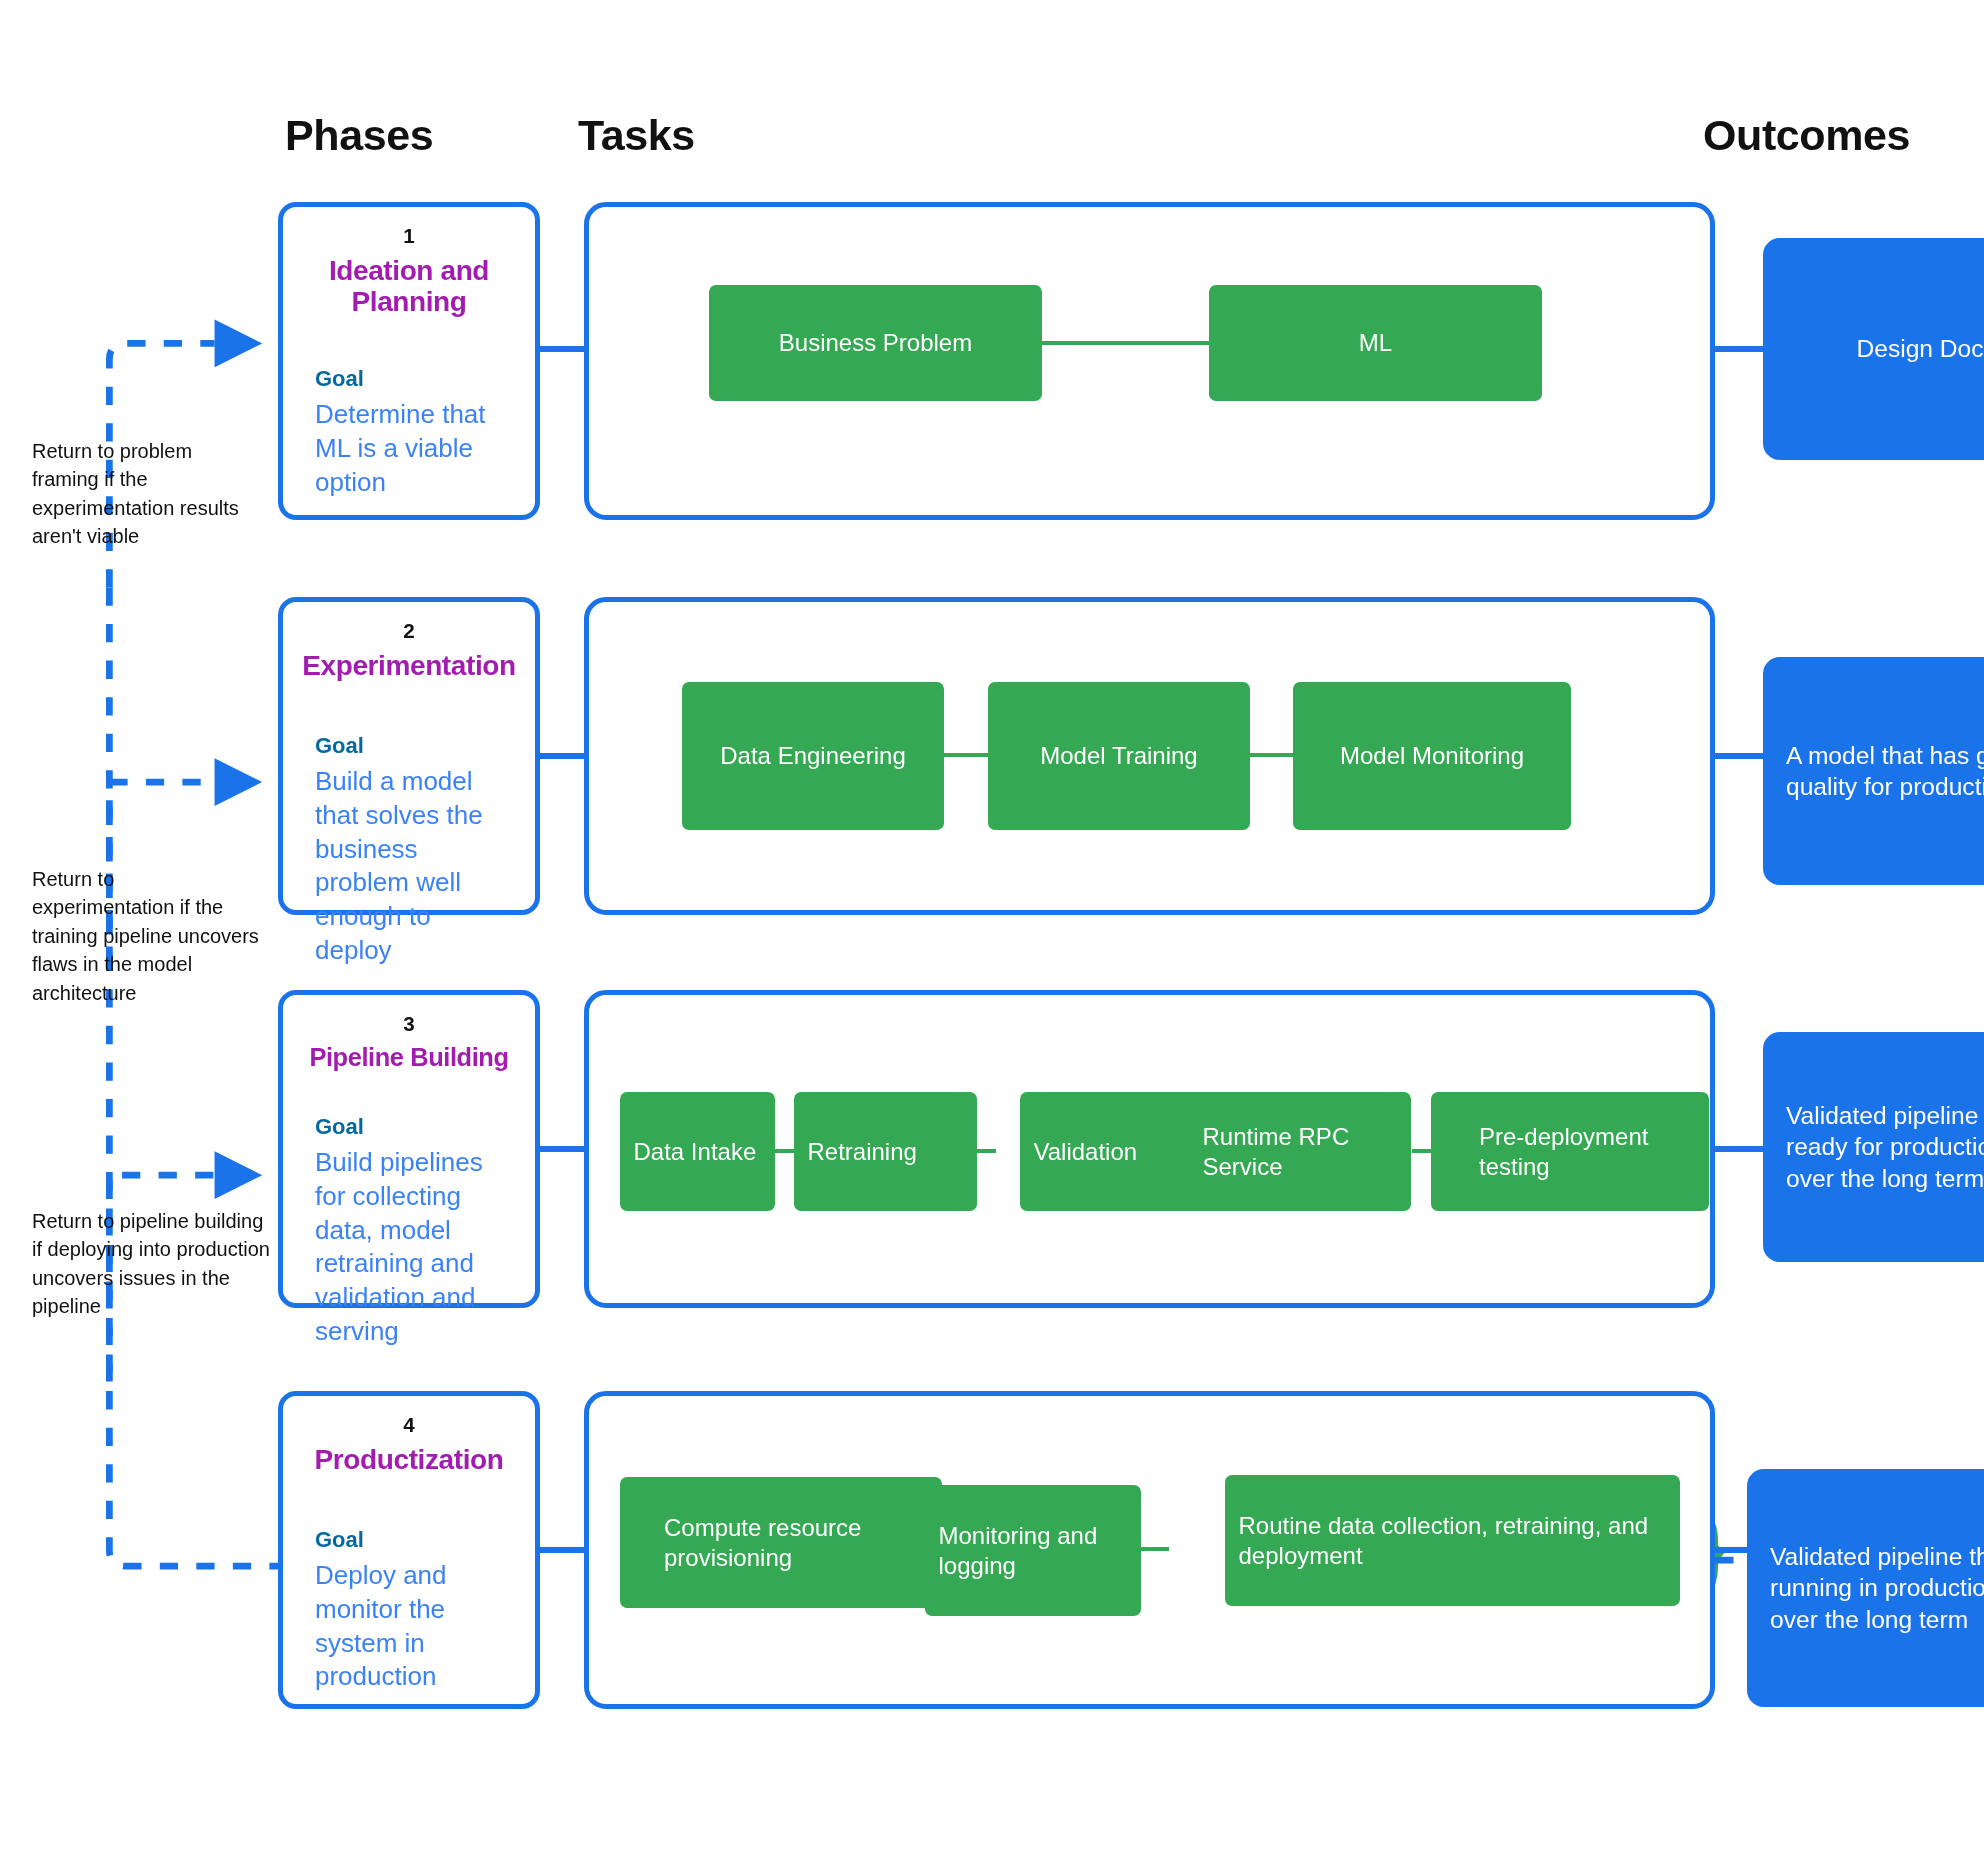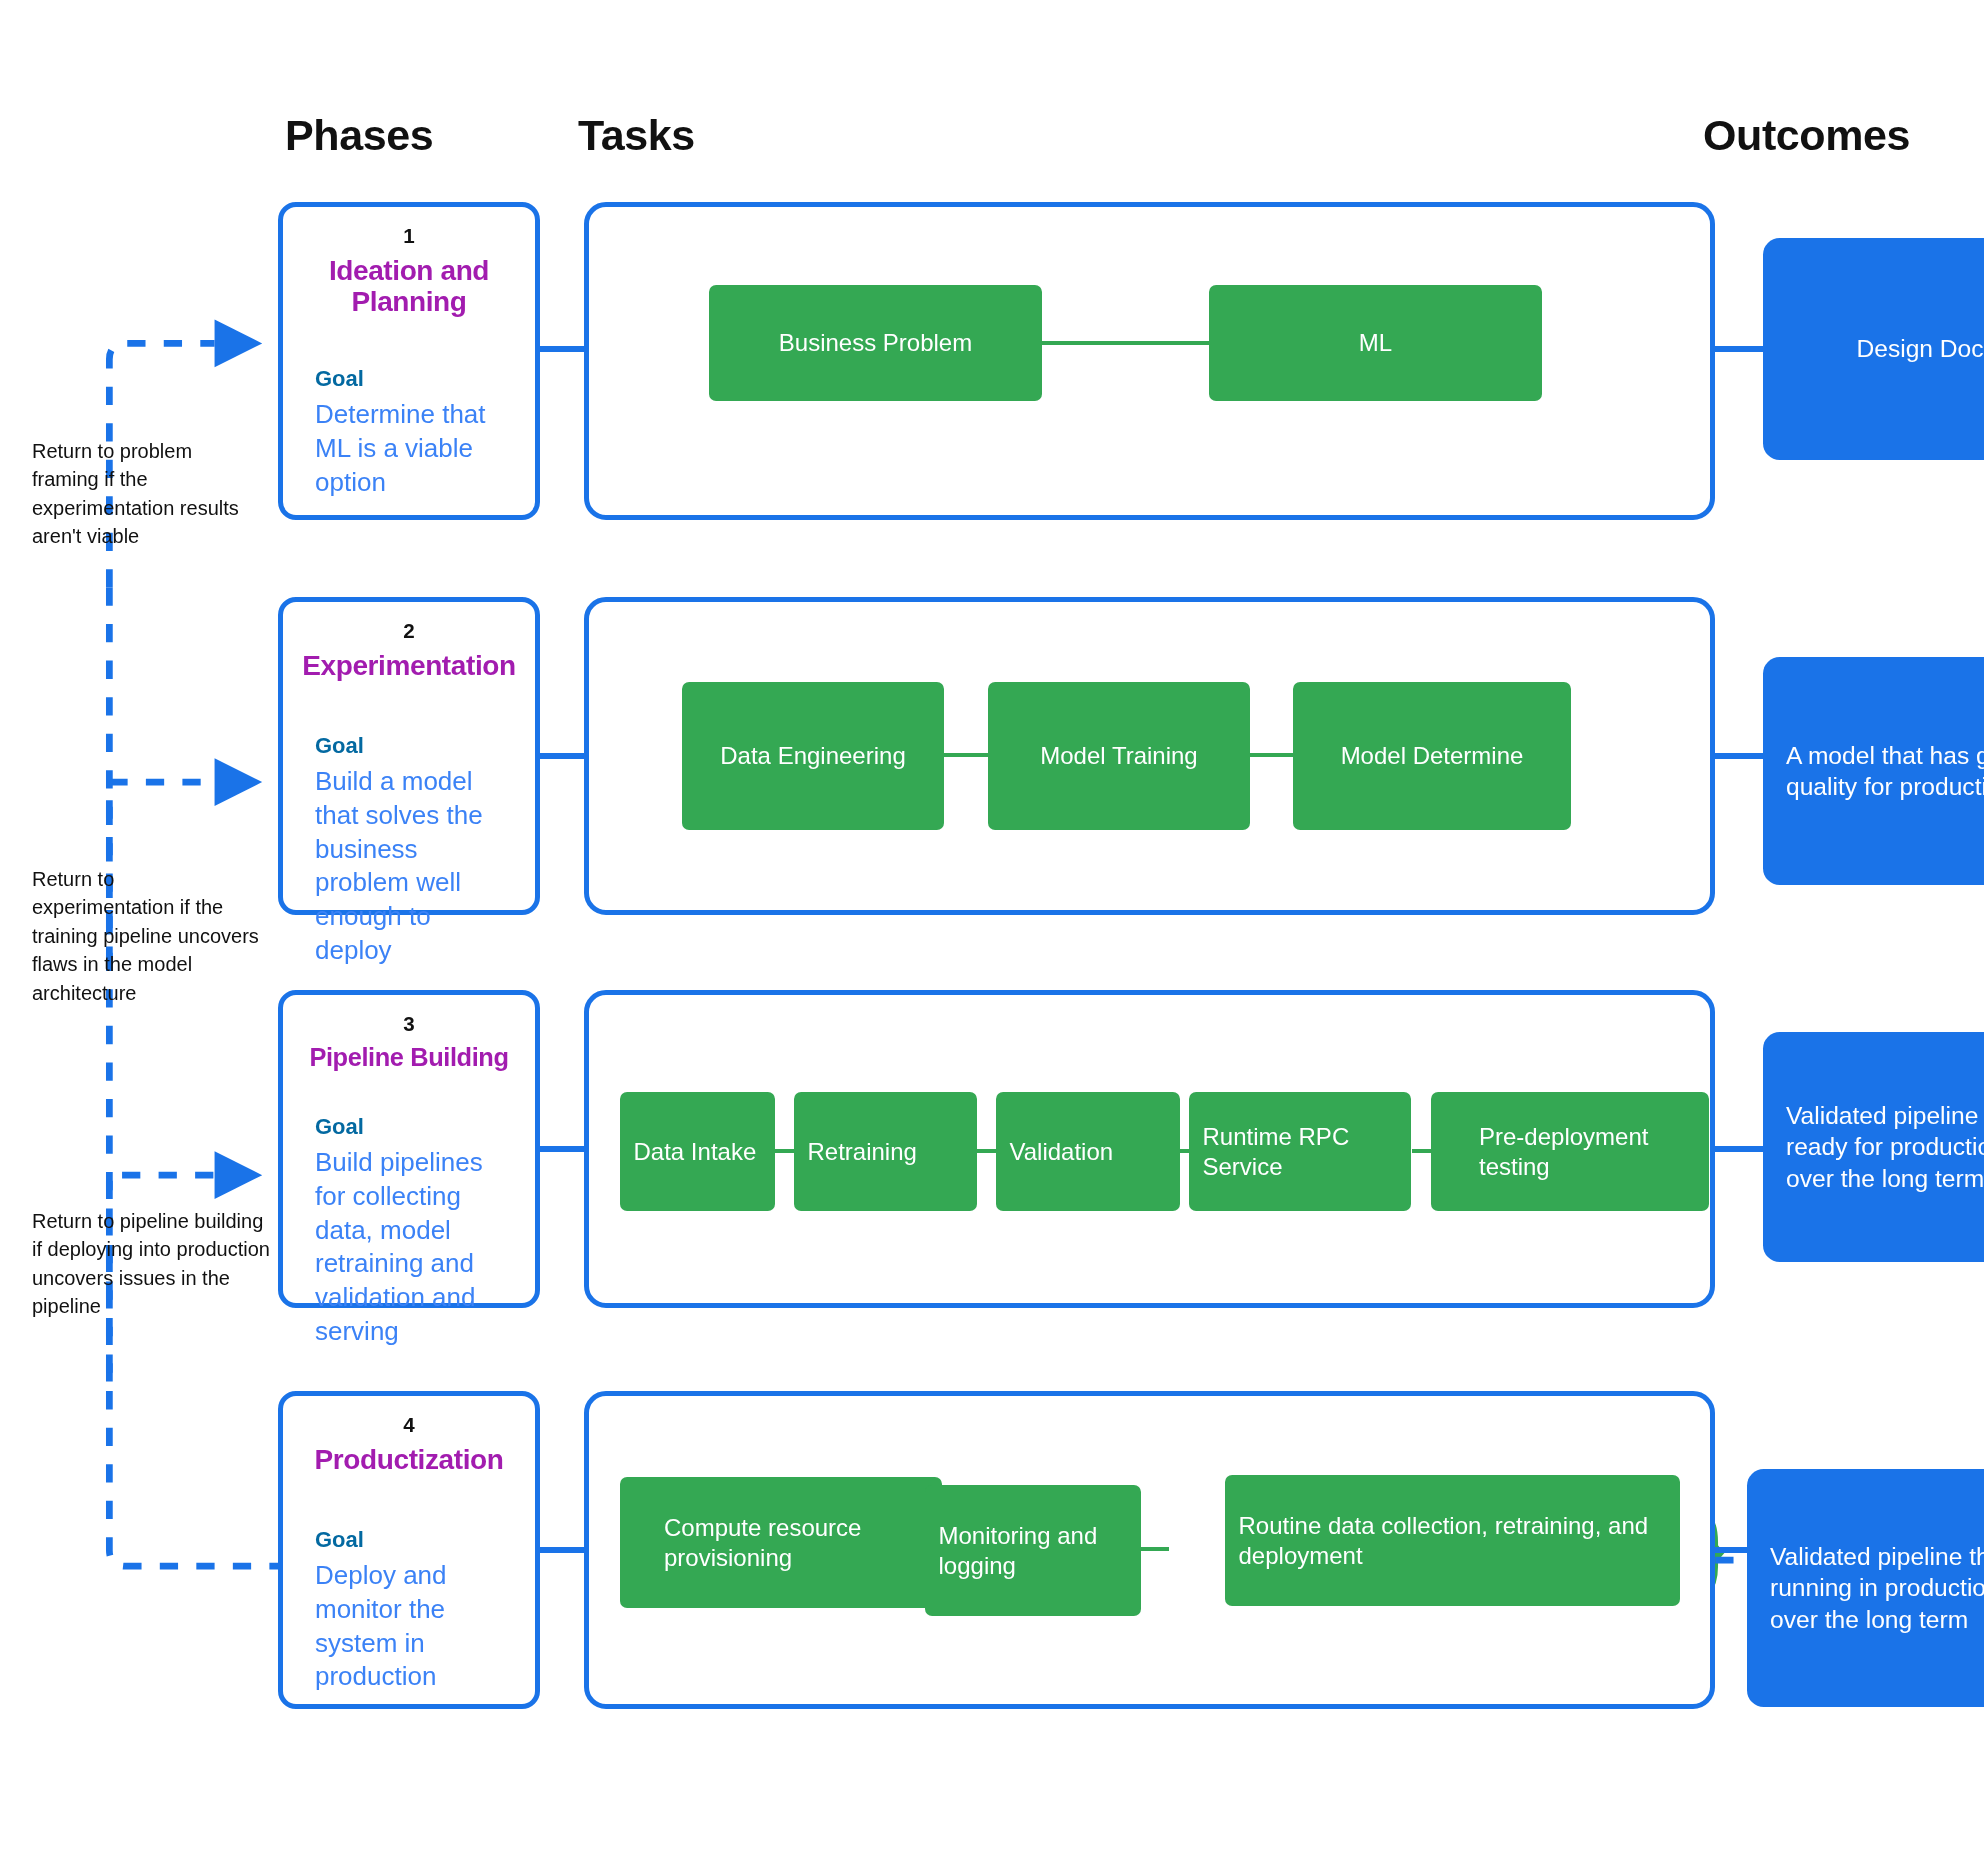--- a/index.html
+++ b/index.html
@@ -122,42 +122,42 @@
   </div>
 
   <div class="conn" style="left:540px;top:753px;width:44px;height:5.6px;"></div>
 
   <div class="tasks-box" style="left:584px;top:597px;width:1131px;height:318px;"></div>
 
   <div class="chip center" style="left:682px;top:682px;width:262px;height:148px;">Data Engineering</div>
   <div class="gconn" style="left:944px;top:753px;width:44px;height:4.4px;"></div>
   <div class="chip center" style="left:988px;top:682px;width:262px;height:148px;">Model Training</div>
   <div class="gconn" style="left:1250px;top:753px;width:44px;height:4.4px;"></div>
-  <div class="chip center" style="left:1293px;top:682px;width:278px;height:148px;">Model Determine</div>
+  <div class="chip center" style="left:1293px;top:682px;width:278px;height:148px;">Model Monitoring</div>
 
   <div class="conn" style="left:1715px;top:753px;width:48px;height:5.6px;"></div>
 
   <div class="outcome" style="left:1763px;top:657px;width:314px;height:228px;">A model that has good quality for production</div>
 
   <div class="phase-card" id="p3" style="left:278px;top:990px;width:262px;height:318px;">
     <div class="phase-num" style="top:16.7px;">3</div>
     <div class="phase-title" style="top:48px;font-size:25.4px;">Pipeline Building</div>
     <div class="goal-label" style="left:32px;top:119px;">Goal</div>
     <div class="goal-text" style="left:32px;top:151px;width:198px;">Build pipelines for collecting data, model retraining and validation and serving</div>
   </div>
 
   <div class="conn" style="left:540px;top:1146px;width:44px;height:5.6px;"></div>
 
   <div class="tasks-box" style="left:584px;top:990px;width:1131px;height:318px;"></div>
 
   <div class="chip" style="left:620px;top:1092px;width:155px;height:119px;">Data Intake</div>
   <div class="gconn" style="left:775px;top:1149px;width:19px;height:4.4px;"></div>
   <div class="chip" style="left:794px;top:1092px;width:183px;height:119px;">Retraining</div>
   <div class="gconn" style="left:977px;top:1149px;width:19px;height:4.4px;"></div>
-  <div class="chip" style="left:996px;top:1092px;width:184px;height:119px;">Validation</div>
+  <div class="chip" style="left:1020px;top:1092px;width:184px;height:119px;">Validation</div>
   <div class="gconn" style="left:1170px;top:1149px;width:19px;height:4.4px;"></div>
   <div class="chip" style="left:1189px;top:1092px;width:222px;height:119px;">Runtime RPC Service</div>
   <div class="gconn" style="left:1412px;top:1149px;width:19px;height:4.4px;"></div>
   <div class="chip" style="left:1431px;top:1092px;width:278px;height:119px;padding-left:48px;">Pre-deployment testing</div>
 
   <div class="conn" style="left:1715px;top:1146px;width:48px;height:5.6px;"></div>
 
   <div class="outcome" style="left:1763px;top:1032px;width:314px;height:230px;">Validated pipeline that's ready for production over the long term</div>
 
   <div class="phase-card" id="p4" style="left:278px;top:1391px;width:262px;height:318px;">

